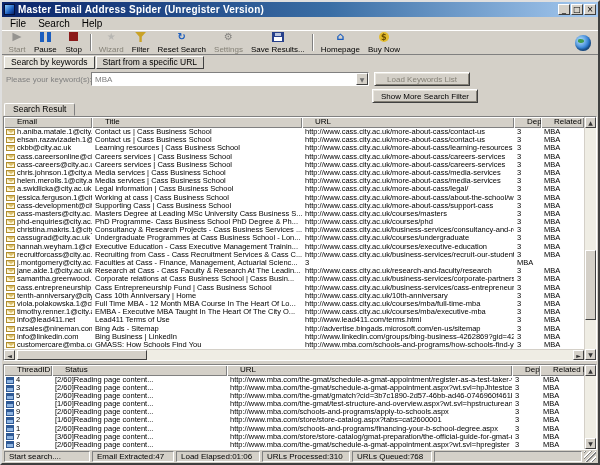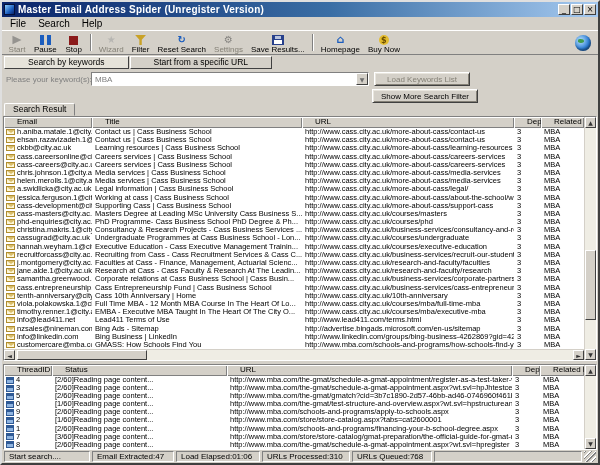--- a/index.html
+++ b/index.html
@@ -14,21 +14,21 @@
   .title-text { color:#fff; font-size:10px; font-weight:bold; white-space:nowrap; overflow:hidden; flex:1; letter-spacing:.2px; }
   .winbtns { display:flex; gap:1px; }
   .wbtn { width:12px; height:11px; background:#d4d0c8; border:1px solid; border-color:#fff #404040 #404040 #fff; font-size:8px; line-height:9px; text-align:center; color:#000; font-family:"DejaVu Sans",sans-serif; }
 
   
   .menubar { height:13px; flex:0 0 13px; display:flex; align-items:center; padding-left:2px; background:#d4d0c8; }
   .mitem { font-size:10px; padding:0 6px; line-height:13px; }
 
   
   .toolbar { height:25px; flex:0 0 25px; display:flex; align-items:stretch; background:#d4d0c8; border-top:1px solid #fff; border-bottom:1px solid #808080; padding:0 2px; }
-  .tbtn { display:flex; flex-direction:column; align-items:center; justify-content:flex-end; padding:1px 4px 0 4px; min-width:26px; }
+  .tbtn { display:flex; flex-direction:column; align-items:center; justify-content:space-between; padding:1px 4px 0 4px; min-width:26px; }
   .tlabel { font-size:8px; line-height:9px; white-space:nowrap; color:#000; }
   .tbtn.disabled .tlabel { color:#848076; }
   .tbtn.disabled .ticon { filter:grayscale(100%); opacity:.55; }
   .tsep { width:2px; border-left:1px solid #808080; border-right:1px solid #fff; margin:3px 3px; }
   .ticon { width:12px; height:10px; display:block; position:relative; font-family:"DejaVu Sans",sans-serif; font-size:10px; line-height:10px; text-align:center; color:#333; }
   .ic-start { background:#158015; clip-path:polygon(12% 8%,88% 50%,12% 92%); }
   .ic-pause { background:linear-gradient(to right,#1b5dbe 0 4px,transparent 4px 7px,#1b5dbe 7px 11px); width:11px; margin:0 auto; }
   .ic-stop { background:#8b1a1a; width:9px; height:9px; margin:0 auto; }
   .ic-wizard::before { content:"★"; color:#c9a227; font-size:10px; }
   .ic-filter { background:#c9a227; clip-path:polygon(5% 0,95% 0,60% 48%,60% 100%,40% 100%,40% 48%); }
@@ -39,21 +39,21 @@
   .ic-save::after { content:""; position:absolute; left:2px; right:2px; bottom:1px; height:4px; background:#fff; }
   .ic-home::before { content:"⌂"; color:#1b5dbe; font-weight:bold; font-size:11px; }
   .ic-buy { background:#e3bc2f; border-radius:50%; width:10px; height:10px; margin:0 auto; }
   .ic-buy::before { content:"$"; font-size:8px; font-weight:bold; color:#6b4e00; line-height:10px; }
   .globe-wrap { margin-left:auto; display:flex; align-items:center; padding-right:5px; }
   .globe { width:16px; height:16px; border-radius:50%; background:radial-gradient(circle at 35% 35%,#bfe4ff,#2f7fd4 55%,#184f8f); box-shadow:inset -1px -2px 2px rgba(0,0,0,.35); position:relative; }
   .globe::before { content:""; position:absolute; left:3px; top:4px; width:6px; height:4px; background:#3f9c4f; border-radius:40% 60% 50% 50%; }
 
   
   .tabsrow { height:14px; flex:0 0 14px; display:flex; padding:1px 0 0 2px; gap:1px; }
-  .topbtn { font-size:8.5px; line-height:11px; padding:0 23px; background:#d4d0c8; border:1px solid; border-color:#fff #404040 #404040 #fff; white-space:nowrap; }
+  .topbtn { font-size:8.5px; line-height:11px; padding:0 6px; background:#d4d0c8; border:1px solid; border-color:#fff #404040 #404040 #fff; white-space:nowrap; }
   .topbtn.active { background:#e6e3da; }
 
   
   .kwpanel { height:20px; flex:0 0 20px; display:flex; align-items:center; padding:2px 4px; gap:5px; }
   .kwlabel { font-size:8px; color:#808080; white-space:nowrap; width:80px; }
   .combo { flex:0 0 278px; height:14px; background:#fff; border:1px solid; border-color:#808080 #fff #fff #808080; display:flex; }
   .combo-text { flex:1; font-size:8px; color:#808080; padding:1px 0 0 3px; line-height:11px; }
   .combo-arrow { width:12px; background:#d4d0c8; border:1px solid; border-color:#fff #404040 #404040 #fff; font-size:6px; color:#6e6e6e; display:flex; align-items:center; justify-content:center; font-family:"DejaVu Sans",sans-serif; }
   .btn { background:#d4d0c8; border:1px solid; border-color:#fff #404040 #404040 #fff; box-shadow:inset 1px 1px 0 #e9e6de, inset -1px -1px 0 #848076; font-size:8px; font-family:"Liberation Sans",sans-serif; height:14px; line-height:11px; white-space:nowrap; }
   .btn.disabled { color:#848076; }
@@ -369,21 +369,20 @@
             <div class="cell">http://www.cass.city.ac.uk/business-services/recruit-our-students</div>
             <div class="cell">3</div>
             <div class="cell">MBA</div>
           </div>
           <div class="trow">
             <div class="cell icell">
               <span class="mail-ic"></span>
               <span style="overflow: hidden; white-space: nowrap;">j.montgomery@city.ac.uk</span>
             </div>
             <div class="cell">Faculties at Cass - Finance, Management, Actuarial Scienc...</div>
-            <div class="cell">http://www.cass.city.ac.uk/research-and-faculty/faculties</div>
             <div class="cell">3</div>
             <div class="cell">MBA</div>
           </div>
           <div class="trow">
             <div class="cell icell">
               <span class="mail-ic"></span>
               <span style="overflow: hidden; white-space: nowrap;">jane.alde.1@city.ac.uk</span>
             </div>
             <div class="cell">Research at Cass - Cass Faculty &amp; Research At The Leadin...</div>
             <div class="cell">http://www.cass.city.ac.uk/research-and-faculty/research</div>

